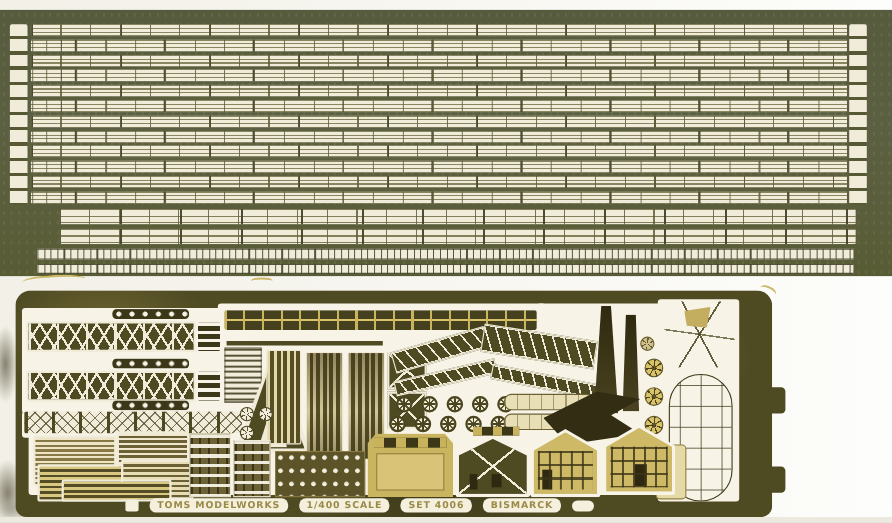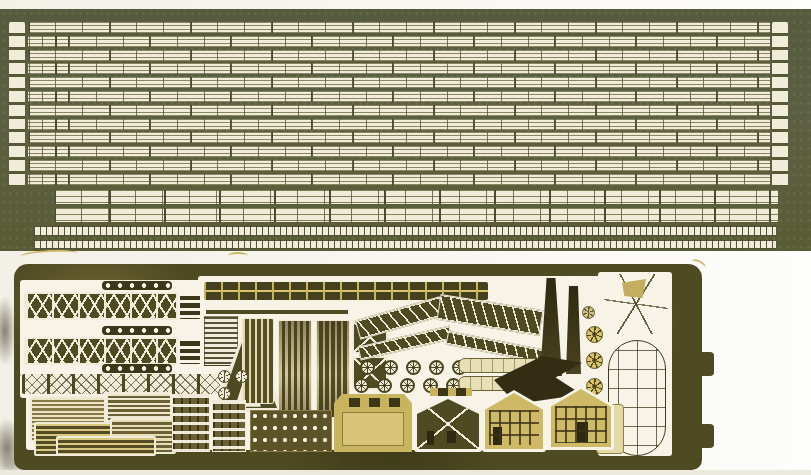--- a/index.html
+++ b/index.html
@@ -296,16 +296,24 @@
       <div class="houseg-in house">
         <div class="slot" style="left:8px;bottom:4px;width:9px;height:18px;"></div>
       </div>
     </div>
     <div class="cut house" style="left:534px;top:122px;width:66px;height:64px;">
       <div class="houseg-in house">
         <div class="slot" style="left:26px;bottom:5px;width:11px;height:20px;"></div>
       </div>
     </div>
 
+    <div class="banner">
+      <div class="cap lead"></div>
+      <div class="cap">TOMS MODELWORKS</div>
+      <div class="cap">1/400 SCALE</div>
+      <div class="cap">SET 4006</div>
+      <div class="cap">BISMARCK</div>
+      <div class="cap tail"></div>
+    </div>
   </div>
 
   <div class="bottom-strip"></div>
 </div>
 
 </body></html>

